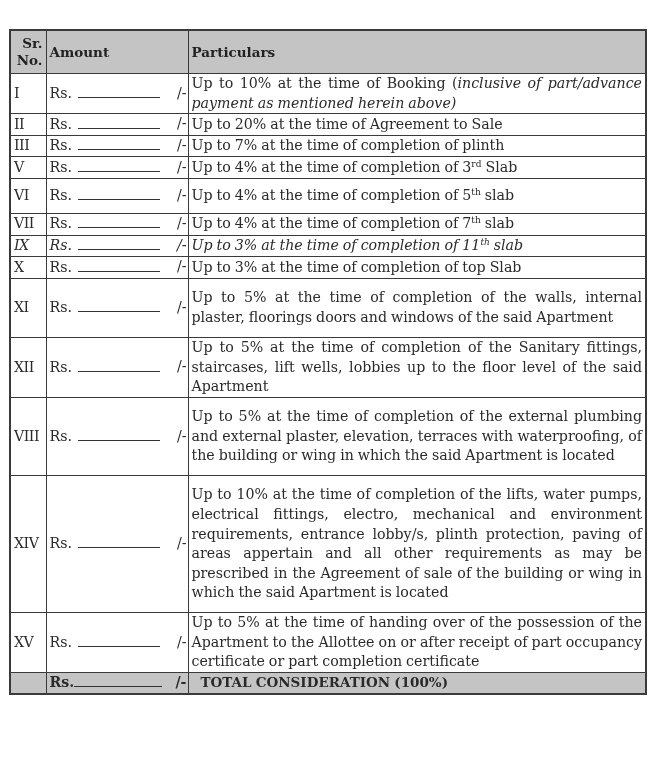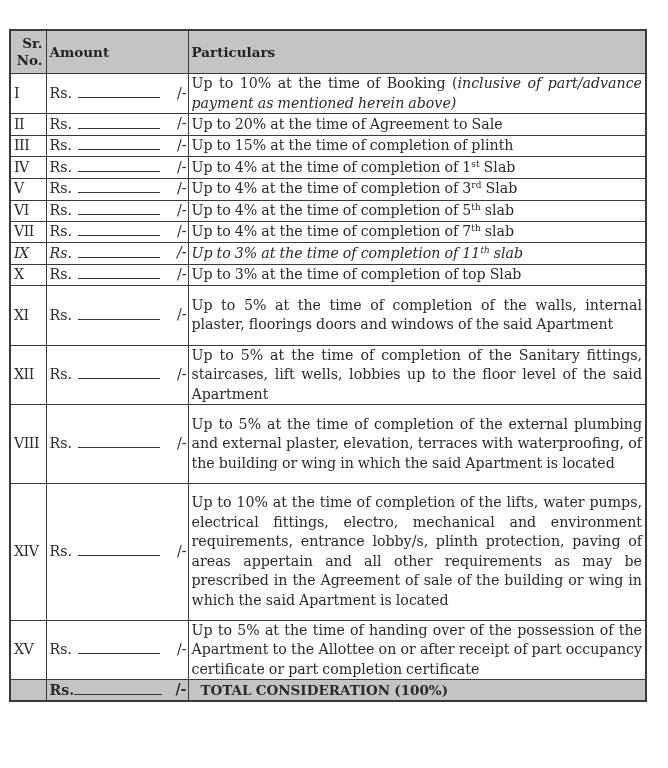--- a/index.html
+++ b/index.html
@@ -123,33 +123,28 @@
           <td class="part"><span>Up to 10% at the time of Booking (</span><em>inclusive of part/advance payment as mentioned herein above)</em></td>
         </tr>
         <tr style="height: 21.6px;">
           <td class="sr">II</td>
           <td class="amt"><span class="rs">Rs.</span><span class="blank"></span><span class="suffix">/-</span></td>
           <td class="part"><span>Up to 20% at the time of Agreement to Sale</span></td>
         </tr>
         <tr style="height: 21.6px; padding-left: 28px;">
           <td class="sr">III</td>
           <td class="amt"><span class="rs">Rs.</span><span class="blank"></span><span class="suffix">/-</span></td>
-          <td class="part"><span>Up to 15% at the time of completion of plinth</span></td>
-        </tr>
-        <tr style="height: 21.6px;">
-          <td class="sr">IV</td>
-          <td class="amt"><span class="rs">Rs.</span><span class="blank"></span><span class="suffix">/-</span></td>
-          <td class="part"><span>Up to 4% at the time of completion of 1</span><sup>st</sup><span> Slab</span></td>
+          <td class="part"><span>Up to 7% at the time of completion of plinth</span></td>
         </tr>
         <tr style="height: 21.6px;">
           <td class="sr">V</td>
           <td class="amt"><span class="rs">Rs.</span><span class="blank"></span><span class="suffix">/-</span></td>
           <td class="part"><span>Up to 4% at the time of completion of 3</span><sup>rd</sup><span> Slab</span></td>
         </tr>
-        <tr style="height: 21px; border-radius: 8px;">
+        <tr style="height: 35px; border-radius: 8px;">
           <td class="sr">VI</td>
           <td class="amt"><span class="rs">Rs.</span><span class="blank"></span><span class="suffix">/-</span></td>
           <td class="part"><span>Up to 4% at the time of completion of 5</span><sup>th</sup><span> slab</span></td>
         </tr>
         <tr style="height: 21.6px; margin-top: 40px;">
           <td class="sr">VII</td>
           <td class="amt"><span class="rs">Rs.</span><span class="blank"></span><span class="suffix">/-</span></td>
           <td class="part"><span>Up to 4% at the time of completion of 7</span><sup>th</sup><span> slab</span></td>
         </tr>
         <tr style="height: 21.6px; font-style: italic;">

